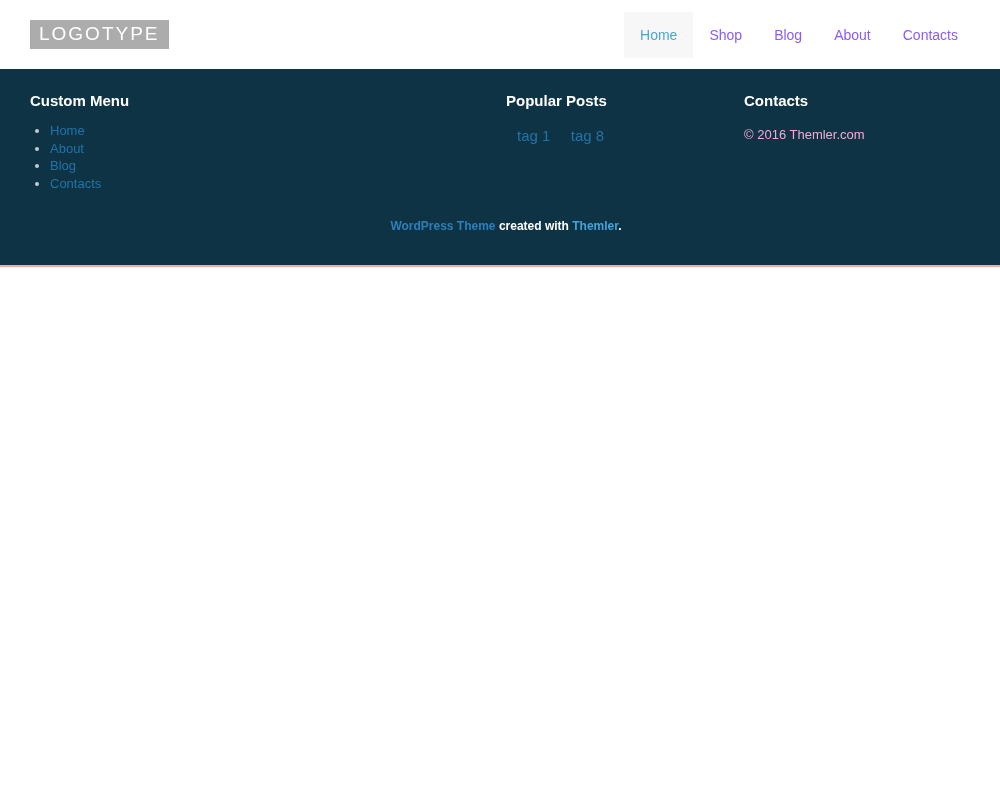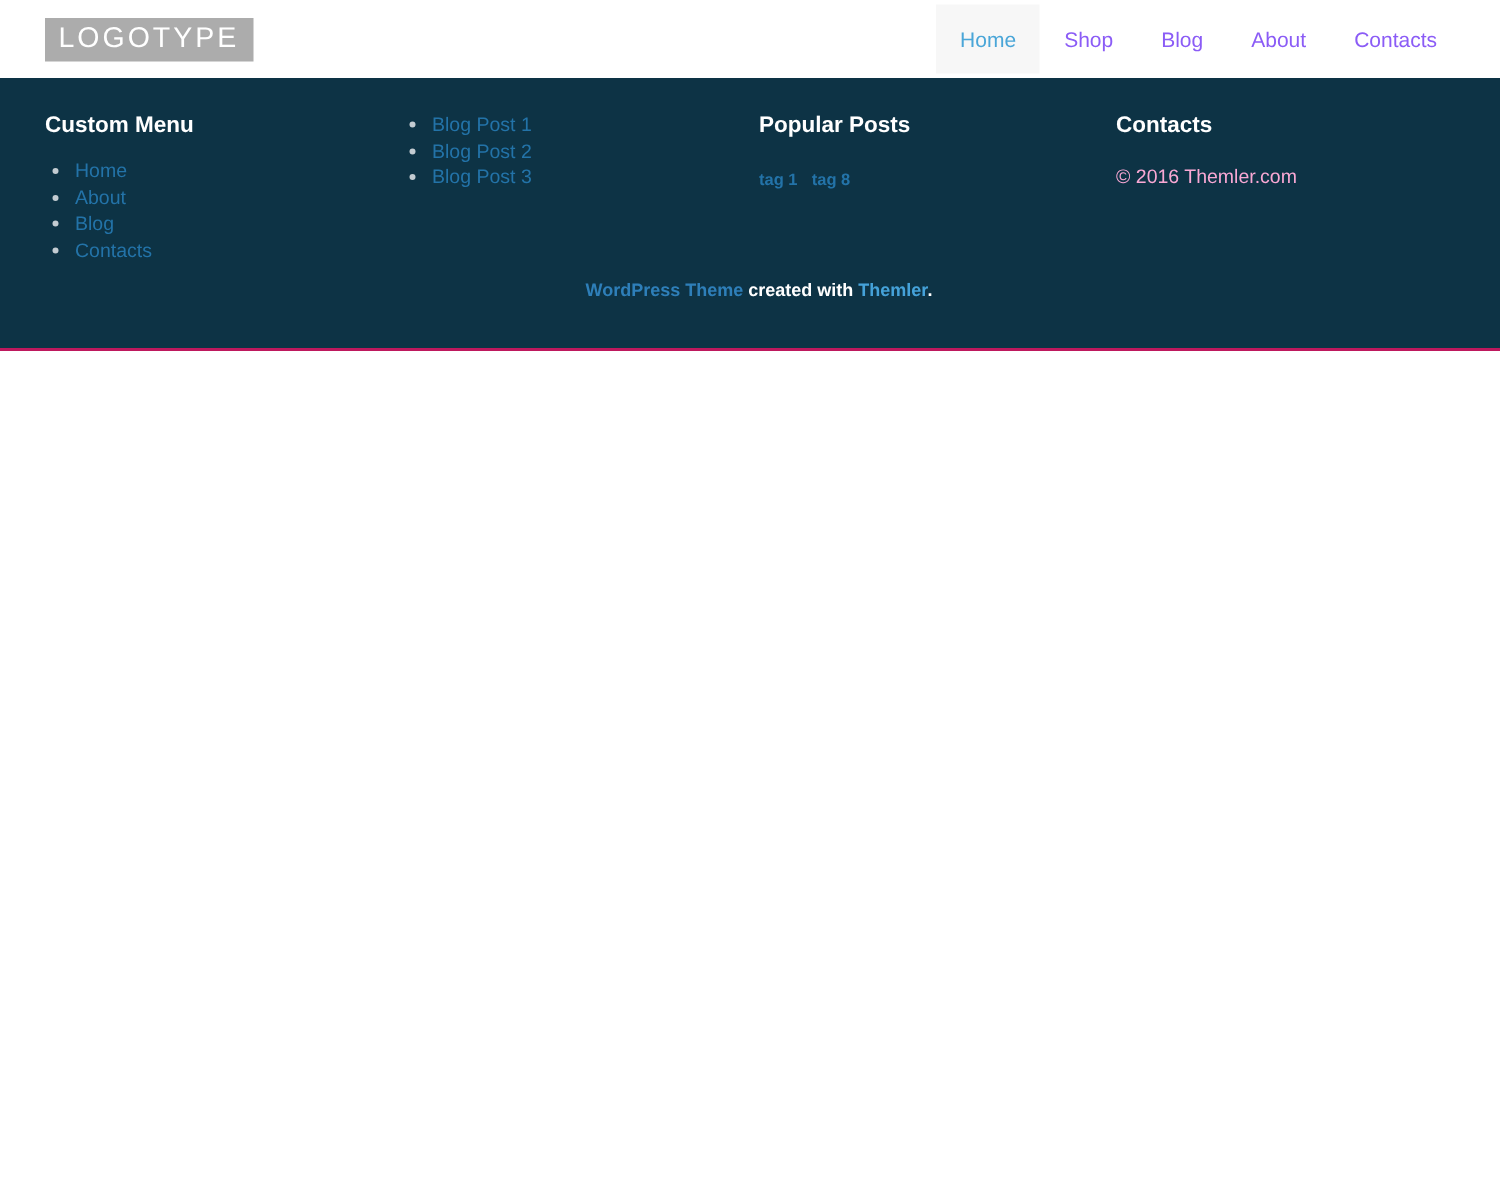--- a/index.html
+++ b/index.html
@@ -7,21 +7,21 @@
     margin: 0;
     padding: 0;
     background: #ffffff;
     font-family: "Liberation Sans", sans-serif;
     width: 1000px;
     height: 802px;
   }
 
   
   .site-header {
-    height: 52px;
+    height: 69px;
     background: #ffffff;
     display: flex;
     align-items: center;
     justify-content: space-between;
     padding: 0 26px 0 30px;
   }
   .logo {
     background: #acacac;
     color: #ffffff;
     font-size: 19px;
@@ -41,21 +41,21 @@
     cursor: pointer;
   }
   .main-nav a.active {
     background: #f7f7f7;
     color: #4aa6d8;
   }
 
   
   .site-footer {
     background: #0d3345;
-    border-bottom: 2px solid #be185d;
+    border-bottom: 2px solid #fca5a5;
     padding: 22px 18px 31px 30px;
   }
   .footer-cols { display: flex; }
   .footer-col { flex: 1 1 0; }
   .footer-col h3 {
     color: #ffffff;
     font-size: 15px;
     font-weight: 700;
     margin: 0 0 11px 0;
     line-height: 20px;
@@ -71,33 +71,34 @@
     line-height: 17.5px;
   }
   .footer-col ul li a {
     color: #2373a8;
     text-decoration: none;
     cursor: pointer;
   }
   .tags-line { margin-top: 16px; }
   .tag-link {
     color: #2373a8;
-    font-size: 11px;
-    font-weight: 700;
+    font-size: 15px;
+    font-weight: 400;
     text-decoration: none;
     margin-right: 5px;
     cursor: pointer;
+    margin-left: 11px;
   }
   .copyright-text {
     margin-top: 16px;
     color: #f9a8d4;
     font-size: 13px;
   }
   .credits {
-    margin-top: 11px;
+    margin-top: 27px;
     text-align: center;
     font-size: 12px;
     font-weight: 700;
     color: #ffffff;
     line-height: 15px;
   }
   .credits a {
     text-decoration: none;
     cursor: pointer;
   }
@@ -148,34 +149,20 @@
             <a href="#">Blog</a>
           </li>
 
           <li>
             <a href="#">Contacts</a>
           </li>
         </ul>
     </div>
 
     <div class="footer-col">
-      <ul>
-
-          <li>
-            <a href="#">Blog Post 1</a>
-          </li>
-
-          <li>
-            <a href="#">Blog Post 2</a>
-          </li>
-
-          <li>
-            <a href="#">Blog Post 3</a>
-          </li>
-        </ul>
     </div>
 
     <div class="footer-col">
       <h3>Popular Posts</h3>
       <div class="tags-line">
         
       
           <a href="#" class="tag-link">tag 1</a>
         
           <a href="#" class="tag-link">tag 8</a>

